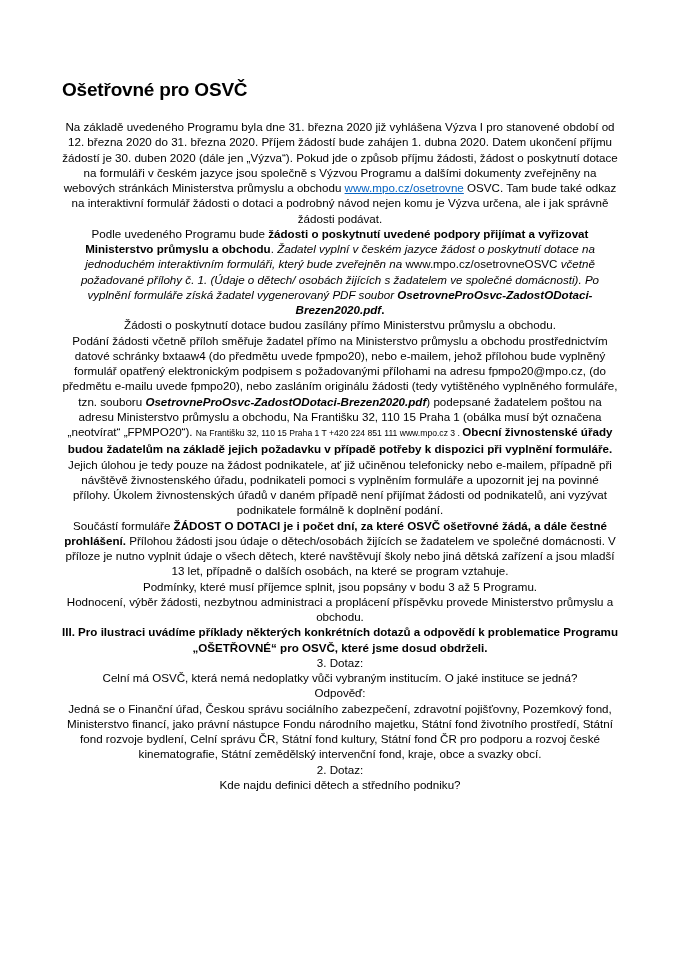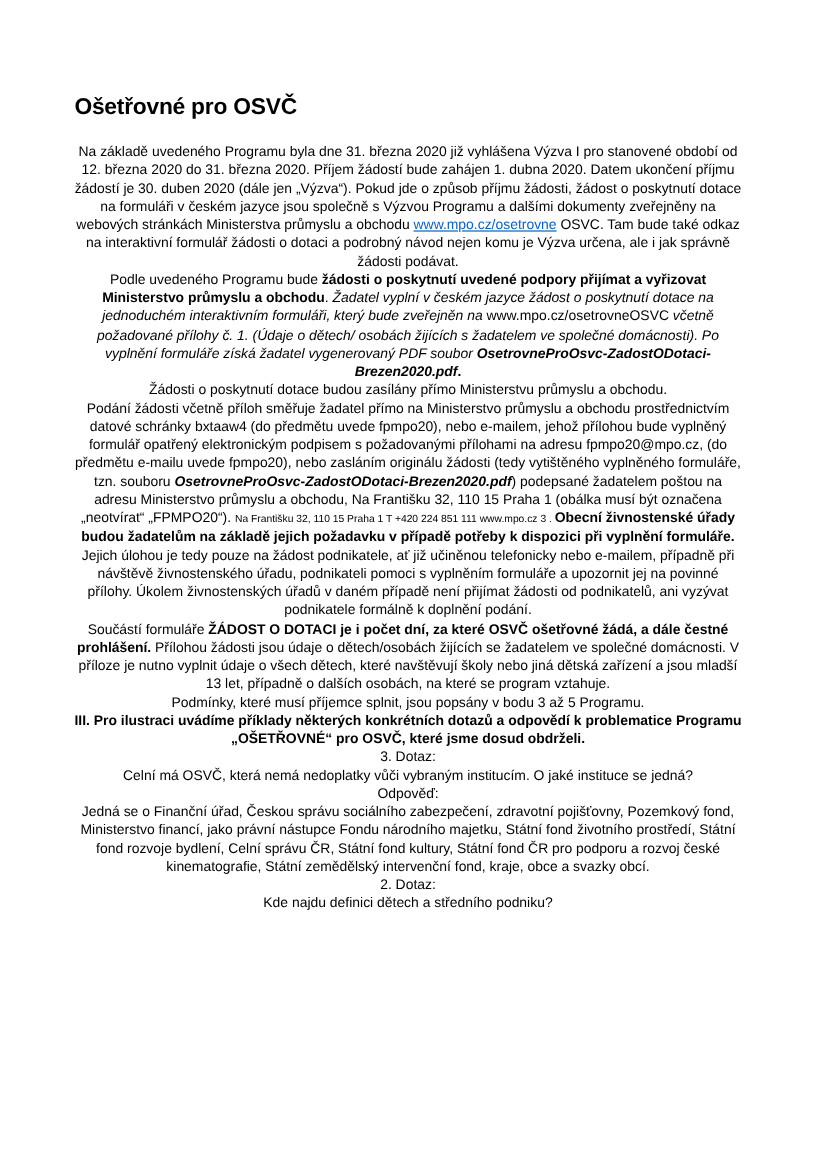--- a/index.html
+++ b/index.html
@@ -59,20 +59,21 @@
 <div class="page">
   <div class="content">
     <h1 class="doc-title">Ošetřovné pro OSVČ</h1>
     <div class="body-text" id="doc-body">
         <p><span>Na základě uvedeného Programu byla dne 31. března 2020 již vyhlášena Výzva I pro stanovené období od 12. března 2020 do 31. března 2020. Příjem žádostí bude zahájen 1. dubna 2020. Datem ukončení příjmu žádostí je 30. duben 2020 (dále jen „Výzva“). Pokud jde o způsob příjmu žádosti, žádost o poskytnutí dotace na formuláři v českém jazyce jsou společně s Výzvou Programu a dalšími dokumenty zveřejněny na webových stránkách Ministerstva průmyslu a obchodu </span><a class="link">www.mpo.cz/osetrovne</a><span> OSVC. Tam bude také odkaz na interaktivní formulář žádosti o dotaci a podrobný návod nejen komu je Výzva určena, ale i jak správně žádosti podávat.</span></p>
         <p><span>Podle uvedeného Programu bude </span><span class="b">žádosti o poskytnutí uvedené podpory přijímat a vyřizovat Ministerstvo průmyslu a obchodu</span><span>. </span><span class="i">Žadatel vyplní v českém jazyce žádost o poskytnutí dotace na jednoduchém interaktivním formuláři, který bude zveřejněn na </span><span>www.mpo.cz/osetrovneOSVC</span><span class="i"> včetně požadované přílohy č. 1. (Údaje o dětech/ osobách žijících s žadatelem ve společné domácnosti). Po vyplnění formuláře získá žadatel vygenerovaný PDF soubor </span><span class="bi">OsetrovneProOsvc-ZadostODotaci-Brezen2020.pdf</span><span class="b">.</span></p>
         <p><span>Žádosti o poskytnutí dotace budou zasílány přímo Ministerstvu průmyslu a obchodu.</span></p>
         <p><span>Podání žádosti včetně příloh směřuje žadatel přímo na Ministerstvo průmyslu a obchodu prostřednictvím datové schránky bxtaaw4 (do předmětu uvede fpmpo20), nebo e-mailem, jehož přílohou bude vyplněný formulář opatřený elektronickým podpisem s požadovanými přílohami na adresu fpmpo20@mpo.cz, (do předmětu e-mailu uvede fpmpo20), nebo zasláním originálu žádosti (tedy vytištěného vyplněného formuláře, tzn. souboru </span><span class="bi">OsetrovneProOsvc-ZadostODotaci-Brezen2020.pdf</span><span>) podepsané žadatelem poštou na adresu Ministerstvo průmyslu a obchodu, Na Františku 32, 110 15 Praha 1 (obálka musí být označena „neotvírat“ „FPMPO20“). </span><span class="sm">Na Františku 32, 110 15 Praha 1 T +420 224 851 111 www.mpo.cz 3 . </span><span class="b">Obecní živnostenské úřady budou žadatelům na základě jejich požadavku v případě potřeby k dispozici při vyplnění formuláře.</span><span> Jejich úlohou je tedy pouze na žádost podnikatele, ať již učiněnou telefonicky nebo e-mailem, případně při návštěvě živnostenského úřadu, podnikateli pomoci s vyplněním formuláře a upozornit jej na povinné přílohy. Úkolem živnostenských úřadů v daném případě není přijímat žádosti od podnikatelů, ani vyzývat podnikatele formálně k doplnění podání.</span></p>
         <p><span>Součástí formuláře </span><span class="b">ŽÁDOST O DOTACI je i počet dní, za které OSVČ ošetřovné žádá, a dále čestné prohlášení.</span><span> Přílohou žádosti jsou údaje o dětech/osobách žijících se žadatelem ve společné domácnosti. V příloze je nutno vyplnit údaje o všech dětech, které navštěvují školy nebo jiná dětská zařízení a jsou mladší 13 let, případně o dalších osobách, na které se program vztahuje.</span></p>
         <p><span>Podmínky, které musí příjemce splnit, jsou popsány v bodu 3 až 5 Programu.</span></p>
+        <p><span>Hodnocení, výběr žádosti, nezbytnou administraci a proplácení příspěvku provede Ministerstvo průmyslu a obchodu.</span></p>
         <p><span class="b">III. Pro ilustraci uvádíme příklady některých konkrétních dotazů a odpovědí k problematice Programu „OŠETŘOVNÉ“ pro OSVČ, které jsme dosud obdrželi.</span></p>
         <p><span>3. Dotaz:</span></p>
         <p><span>Celní má OSVČ, která nemá nedoplatky vůči vybraným institucím. O jaké instituce se jedná?</span></p>
         <p><span>Odpověď:</span></p>
         <p><span>Jedná se o Finanční úřad, Českou správu sociálního zabezpečení, zdravotní pojišťovny, Pozemkový fond, Ministerstvo financí, jako právní nástupce Fondu národního majetku, Státní fond životního prostředí, Státní fond rozvoje bydlení, Celní správu ČR, Státní fond kultury, Státní fond ČR pro podporu a rozvoj české kinematografie, Státní zemědělský intervenční fond, kraje, obce a svazky obcí.</span></p>
         <p><span>2. Dotaz:</span></p>
         <p><span>Kde najdu definici dětech a středního podniku?</span></p>
       </div>
   </div>
 </div>

